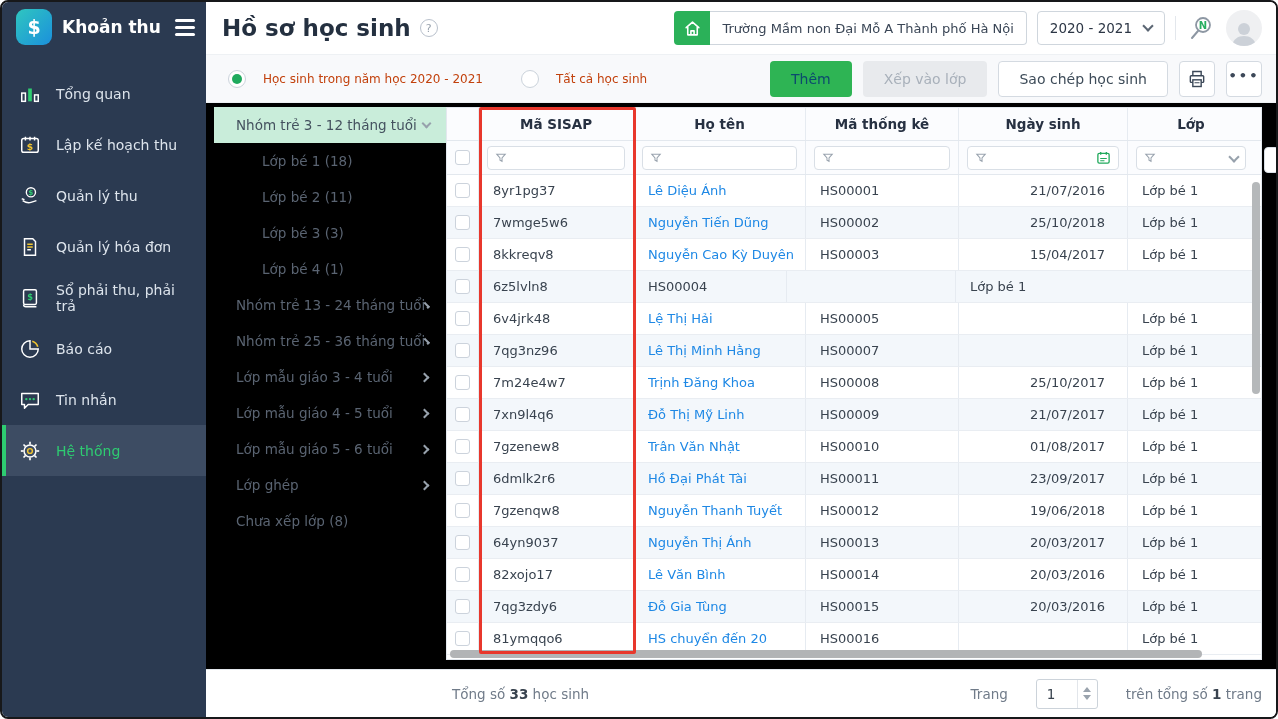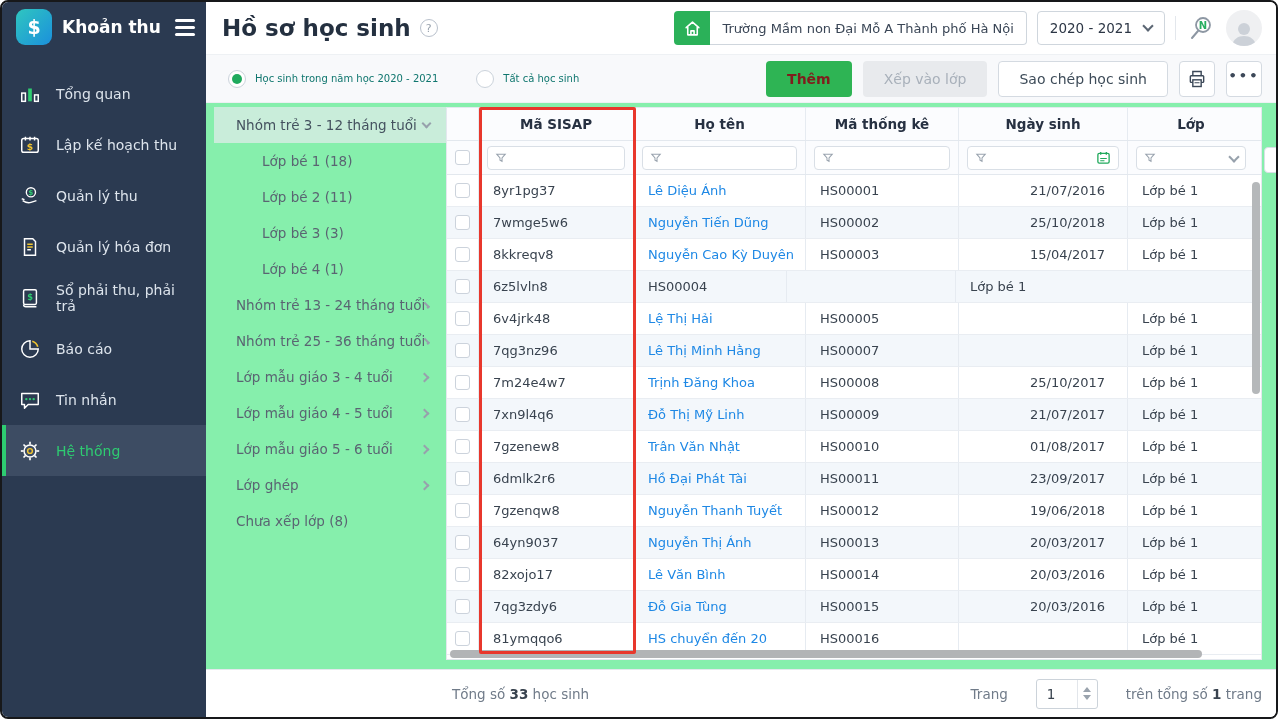--- a/index.html
+++ b/index.html
@@ -40,37 +40,37 @@
   .avatar { width:36px; height:36px; border-radius:50%; background:#eff0f2; overflow:hidden; cursor:pointer;
             display:flex; align-items:flex-end; justify-content:center; }
   .chev { width:8px; height:8px; border-right:2px solid #5b6673; border-bottom:2px solid #5b6673; }
   .chev.down { transform:rotate(45deg); margin-top:-4px; }
   .chev.right { transform:rotate(-45deg); margin-right:2px; }
   .chev.gray { border-color:#97a1ac; }
 
   
   .strip { height:49px; background:#f8f9fb; border-top:1px solid #eef1f4; border-bottom:1px solid #edf0f3;
            display:flex; align-items:center; padding:0 14px 0 22px; }
-  .radio-item { display:flex; align-items:center; gap:9px; font-size:10px; color:#0f766e; cursor:pointer; }
+  .radio-item { display:flex; align-items:center; gap:17px; font-size:12px; color:#c2410c; cursor:pointer; }
   .radio-item + .radio-item { margin-left:38px; }
   .radio { width:18px; height:18px; border:1.5px solid #cbd3db; border-radius:50%; background:#fff;
            display:flex; align-items:center; justify-content:center; }
   .radio.on::after { content:""; width:10px; height:10px; border-radius:50%; background:#1faa5d; }
   .strip-btns { margin-left:auto; display:flex; align-items:center; gap:11px; }
   .btn { height:36px; border-radius:4px; font-size:14px; padding:0 20px; display:flex; align-items:center;
          justify-content:center; cursor:pointer; border:1px solid transparent; font-family:inherit; }
-  .btn.primary { background:#2eb454; color:#7f1d1d; font-weight:700; }
+  .btn.primary { background:#2eb454; color:#0c4a6e; font-weight:400; }
   .btn.disabled { background:#e8eaed; color:#a8b0ba; }
   .btn.outline { background:#fff; border-color:#d4dae1; color:#3e4c59; }
   .icon-btn { width:36px; height:36px; border:1px solid #d4dae1; border-radius:4px; background:#fff;
               display:flex; align-items:center; justify-content:center; cursor:pointer; }
   .dots { color:#3c4858; font-size:13px; letter-spacing:2px; font-weight:bold; margin-top:-6px; }
 
   
-  .content { position:absolute; top:101px; bottom:48px; left:0; right:0; background:#86efac;padding-left:12px; }
+  .content { position:absolute; top:101px; bottom:48px; left:0; right:0; background:#000000;padding-left:12px; }
   .tree { position:absolute; left:8px; top:4px; width:232px; }
   .tree-item { height:36px; display:flex; align-items:center; padding:0 16px 0 22px; font-size:13.5px;
                color:#5a6472; cursor:pointer; white-space:nowrap; }
   .tree-item.child { padding-left:48px; }
   .tree-item.selected { background:#c9edda; color:#44525f; }
   .tree-item .chev { margin-left:auto; width:7px; height:7px; }
 
   
   .table-wrap { position:absolute; left:240px; top:4px; width:816px; height:553px;
                 border:1px solid #e3e8ee; background:#fff; }

